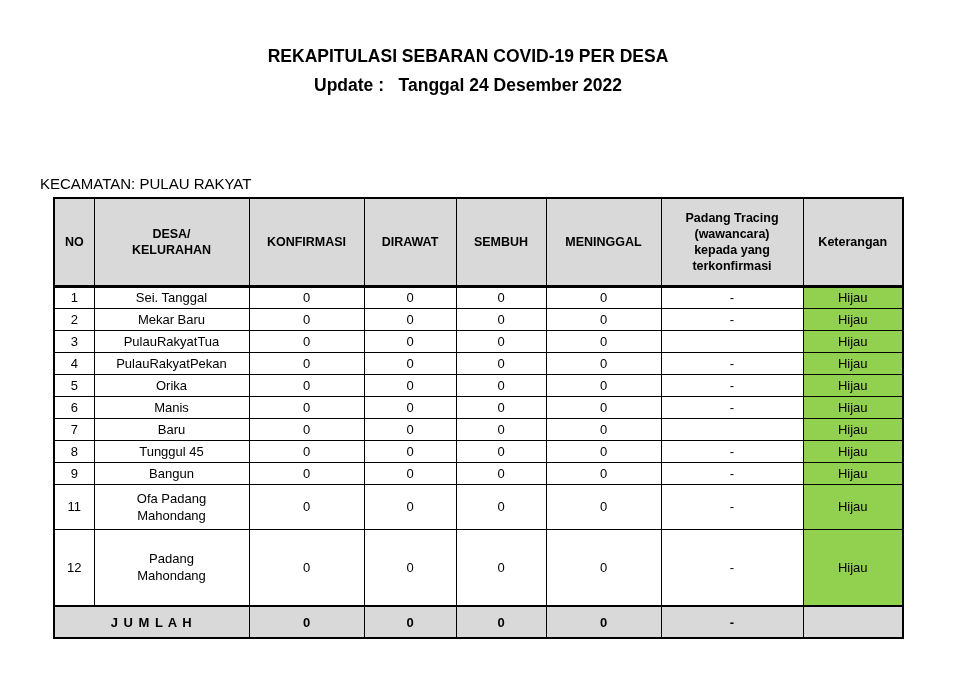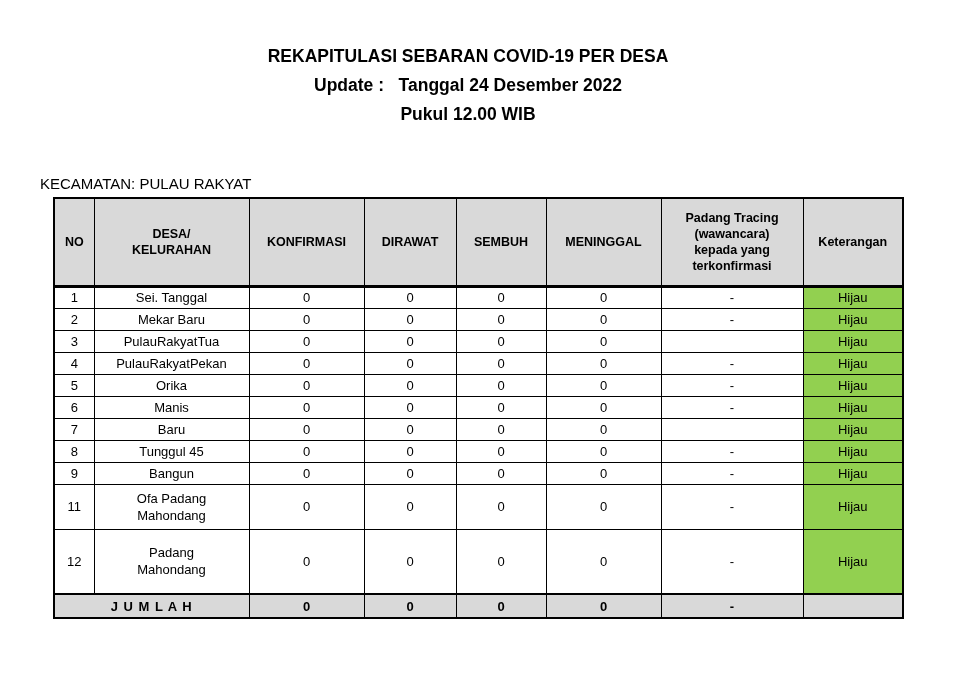--- a/index.html
+++ b/index.html
@@ -52,22 +52,22 @@
   .report-table thead tr { height: 88px; }
   .report-table th {
     background: var(--gray);
     font-weight: 700;
     font-size: 12.5px;
     line-height: 16px;
     border-bottom: 3px solid var(--ink);
   }
   .r-normal  { height: 22px; }
   .r-tall-11 { height: 45px; }
-  .r-tall-12 { height: 65px; }
-  .row-total { height: 24px; }
+  .r-tall-12 { height: 77px; }
+  .row-total { height: 32px; }
   .desa-cell {
     text-align: left;
     padding-left: 8px;
     line-height: 17px;
   }
   .status-cell { background: var(--green); }
   .va-bottom { vertical-align: bottom; padding-bottom: 2px; }
   .va-low    { vertical-align: bottom; padding-bottom: 7px; }
   .row-total td {
     background: var(--gray);
@@ -75,21 +75,20 @@
     border-top: 2px solid var(--ink);
   }
   .total-label-cell { letter-spacing: 1px; }
 </style>
 </head>
 <body>
 
 <div class="title-block">
   <div class="title-line">REKAPITULASI SEBARAN COVID-19 PER DESA</div>
   <div class="title-line">Update :   Tanggal 24 Desember 2022</div>
-  <div class="title-line">Pukul 12.00 WIB</div>
 </div>
 
 <div class="section-label">KECAMATAN: PULAU RAKYAT</div>
 
 <table class="report-table">
   <colgroup>
     <col style="width:40px">
       <col style="width:155px">
       <col style="width:115px">
       <col style="width:92px">

